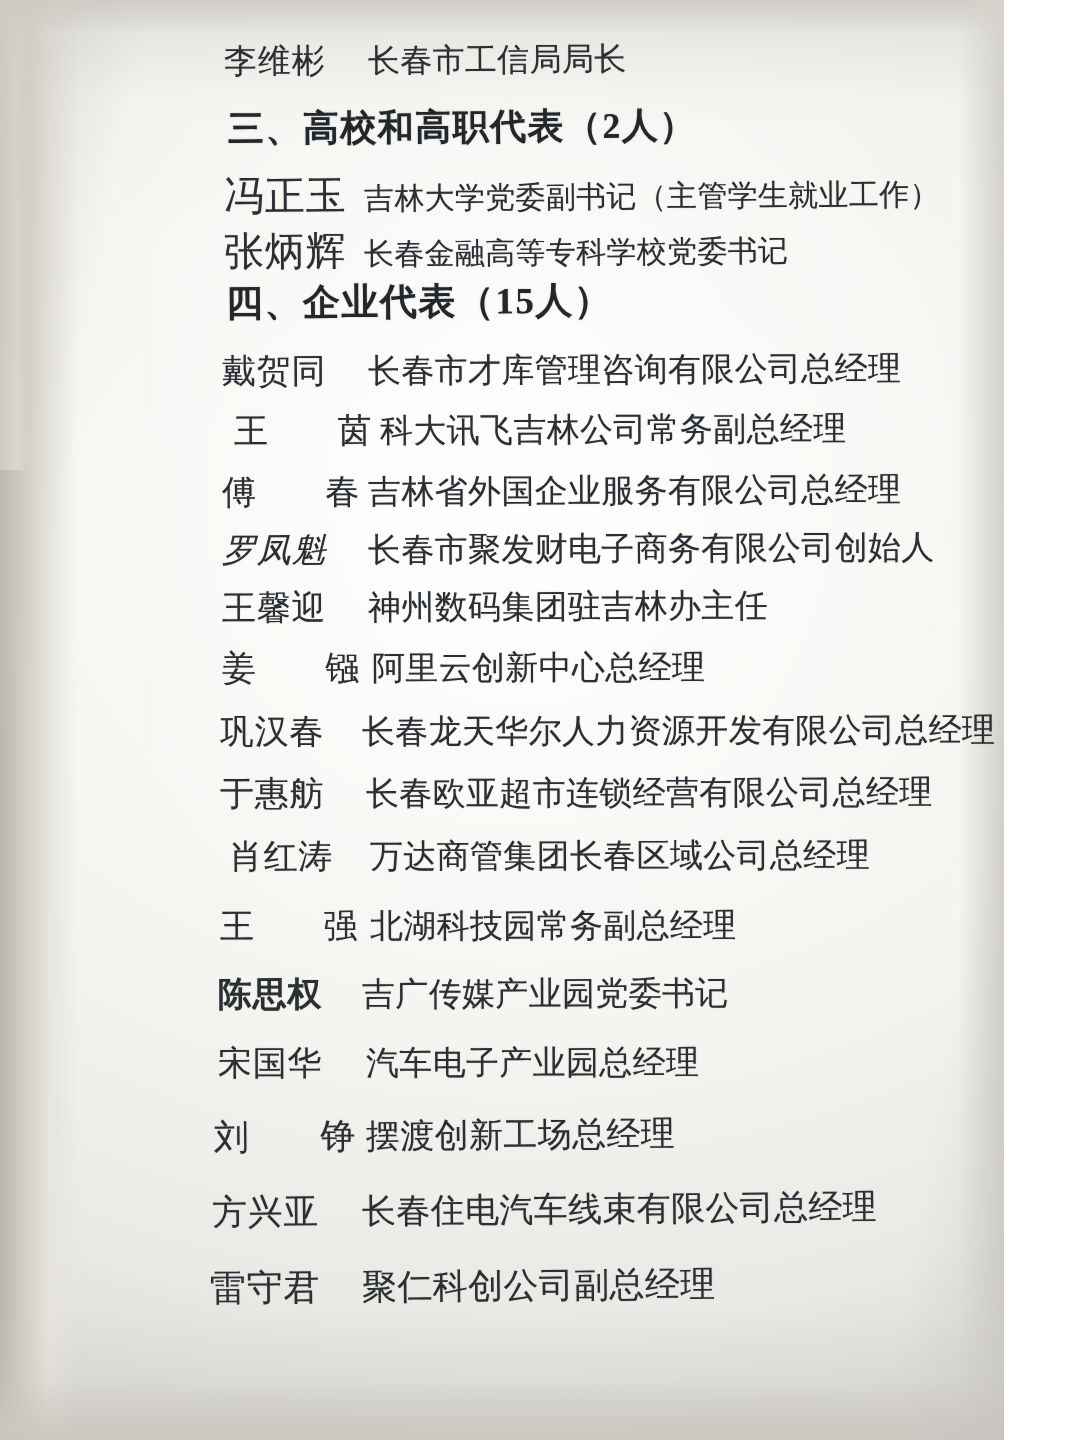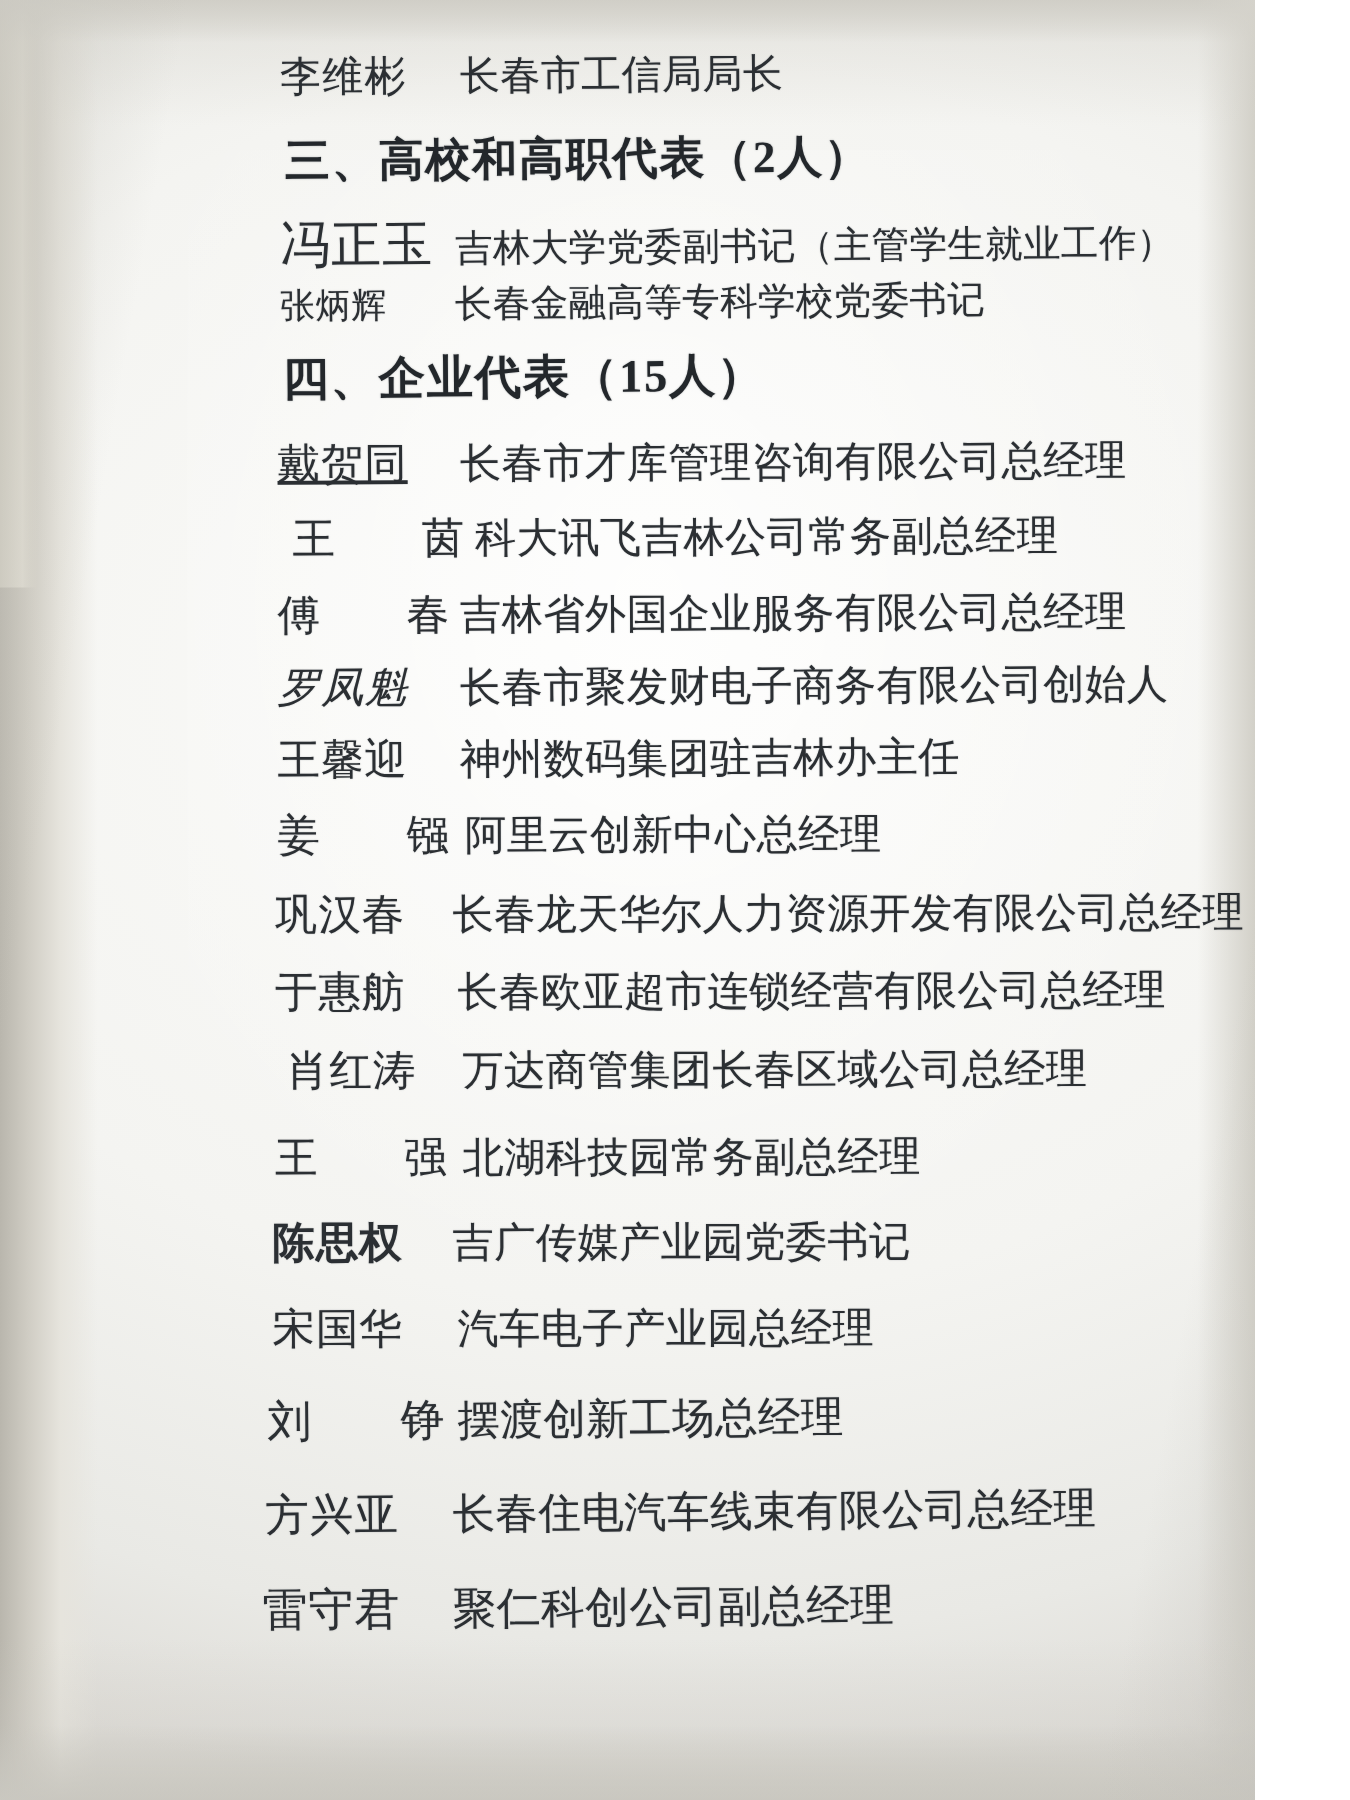--- a/index.html
+++ b/index.html
@@ -148,30 +148,30 @@
     <div class="line heading tilt-a" style="left:228px; top:103px; font-size:36px;">
       <span>三、高校和高职代表（2人）</span>
     </div>
 
     <div class="line tilt-a" style="left:224px; top:166px; font-size:32px;">
       <span class="name" style="width:118px; font-size:40px;">冯正玉</span>
       <span class="title-txt" style="margin-left:22px; font-size:30px;">吉林大学党委副书记（主管学生就业工作）</span>
     </div>
 
     <div class="line tilt-a" style="left:224px; top:222px; font-size:32px;">
-      <span class="name" style="width:118px; font-size:28px;">张炳辉</span>
+      <span class="name" style="width:118px; font-size:40px;">张炳辉</span>
       <span class="title-txt" style="margin-left:22px; font-size:30px;">长春金融高等专科学校党委书记</span>
     </div>
 
     <div class="line heading tilt-a" style="left:226px; top:277px; font-size:37px;">
       <span>四、企业代表（15人）</span>
     </div>
 
     <div class="line tilt-b" style="left:222px; top:347px; font-size:34px;">
-      <span class="name" style="width:122px;text-decoration:underline;">戴贺同</span>
+      <span class="name" style="width:122px;">戴贺同</span>
       <span class="title-txt" style="margin-left:24px; font-size:33px;">长春市才库管理咨询有限公司总经理</span>
     </div>
 
     <div class="line tilt-b" style="left:222px; top:407px; font-size:34px;">
       <span class="name spaced" style="width:122px;margin-left:12px;">王　茵</span>
       <span class="title-txt" style="margin-left:24px; font-size:33px;">科大讯飞吉林公司常务副总经理</span>
     </div>
 
     <div class="line tilt-b" style="left:222px; top:468px; font-size:34px;">
       <span class="name spaced" style="width:122px;">傅　春</span>

